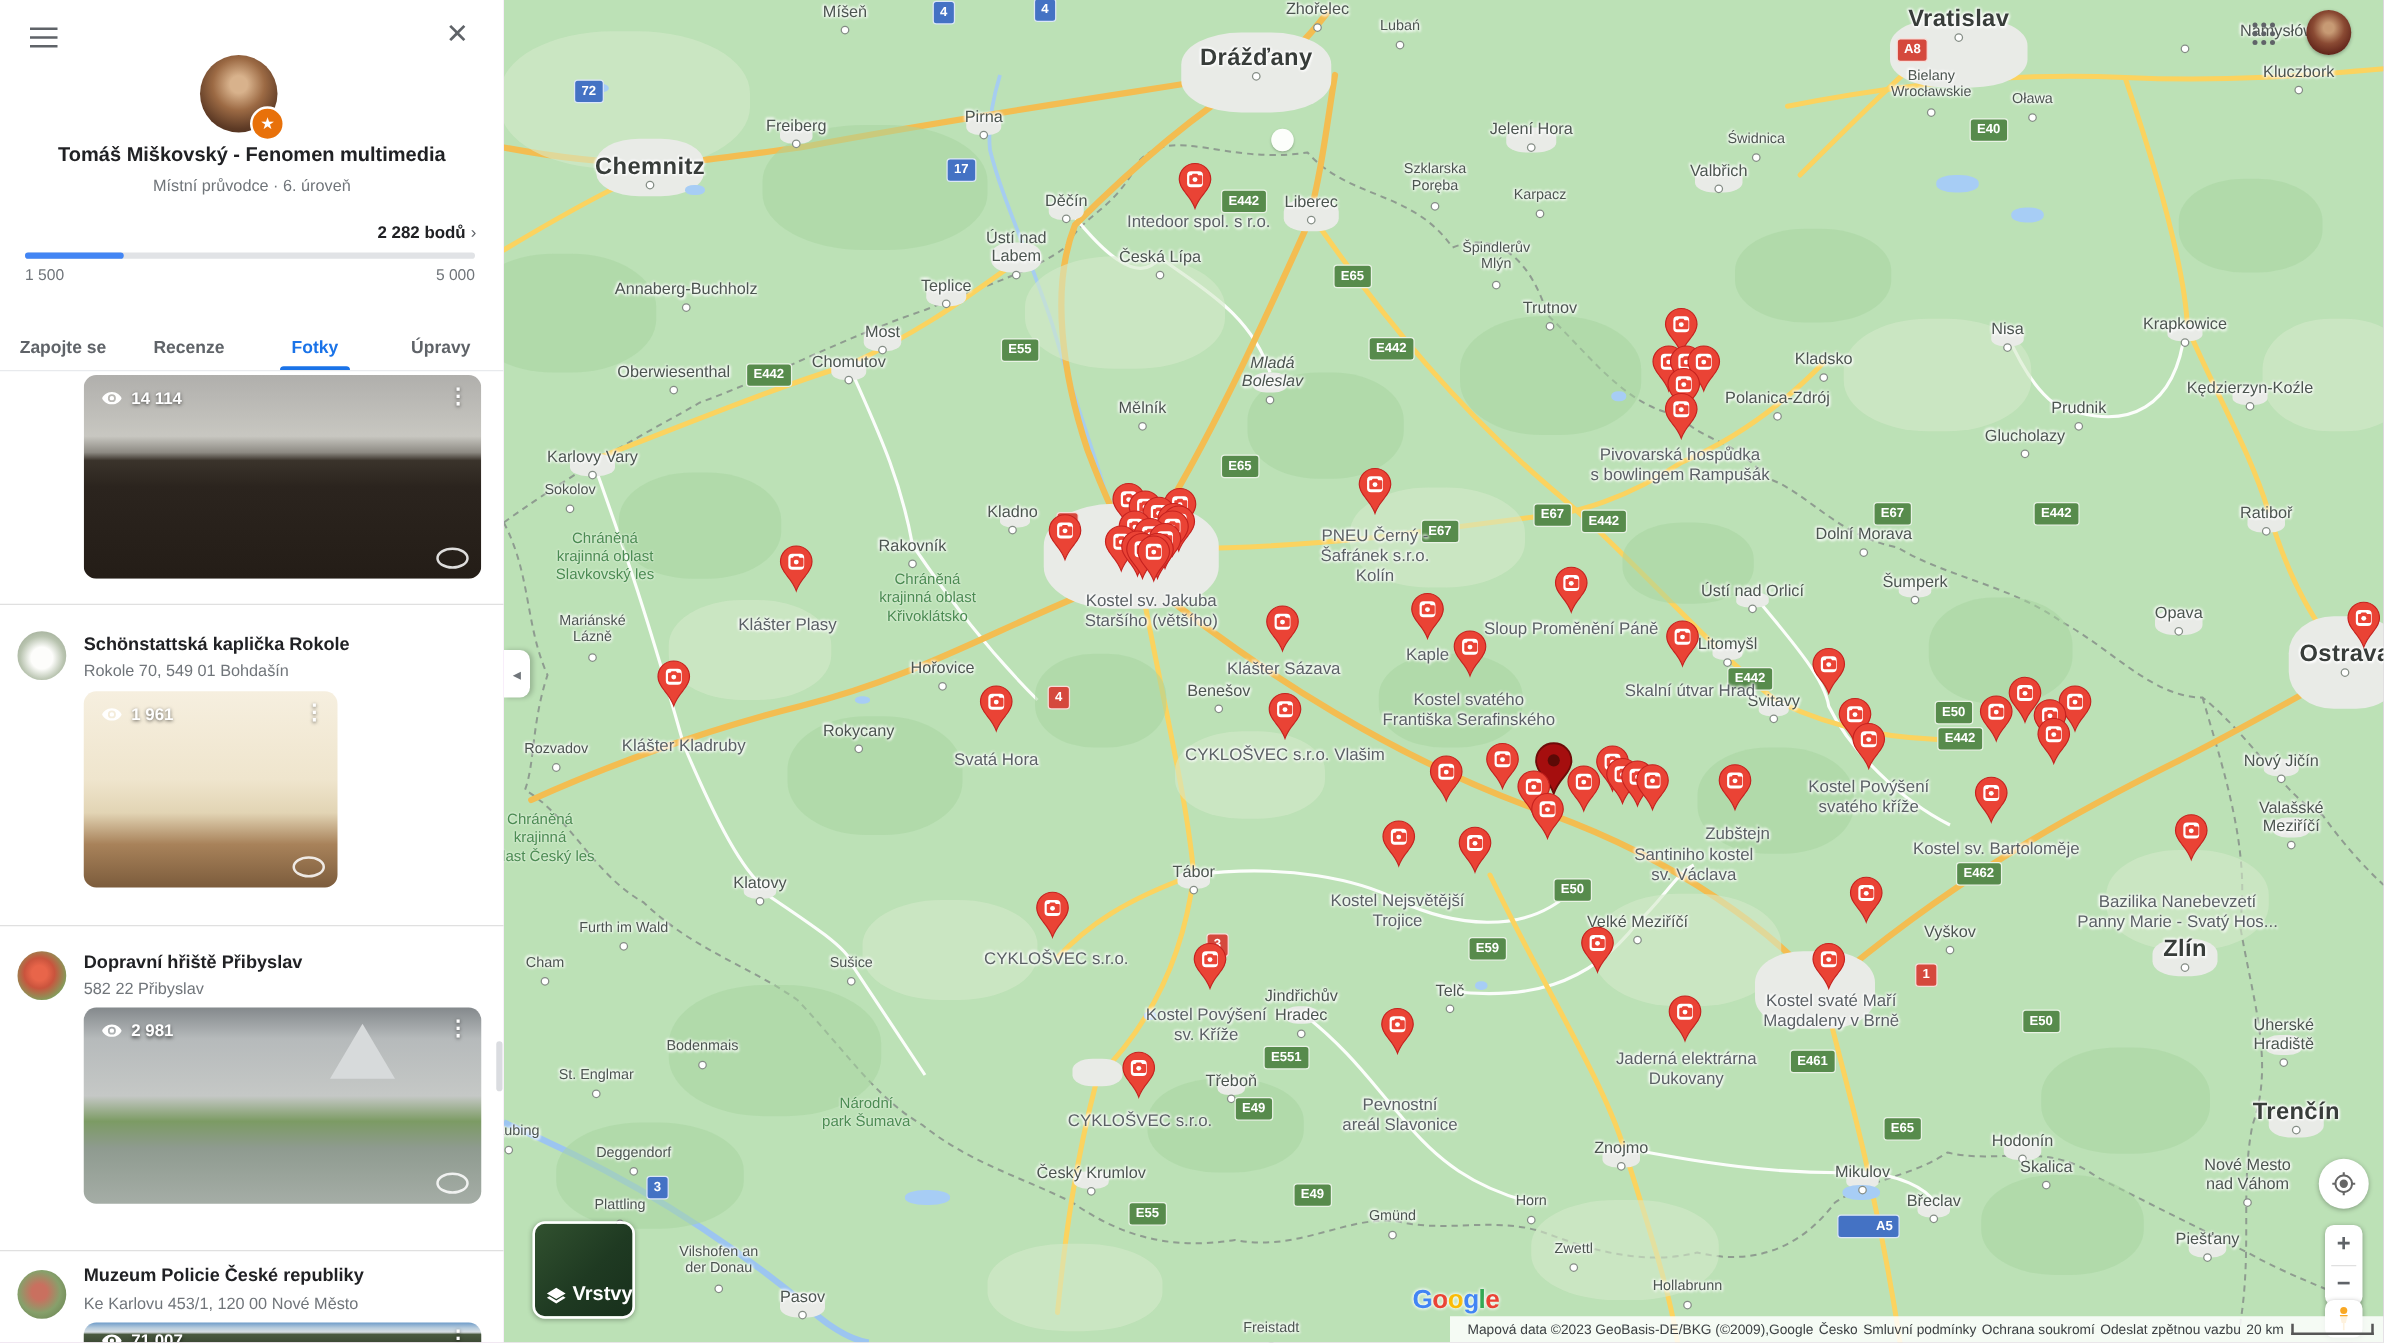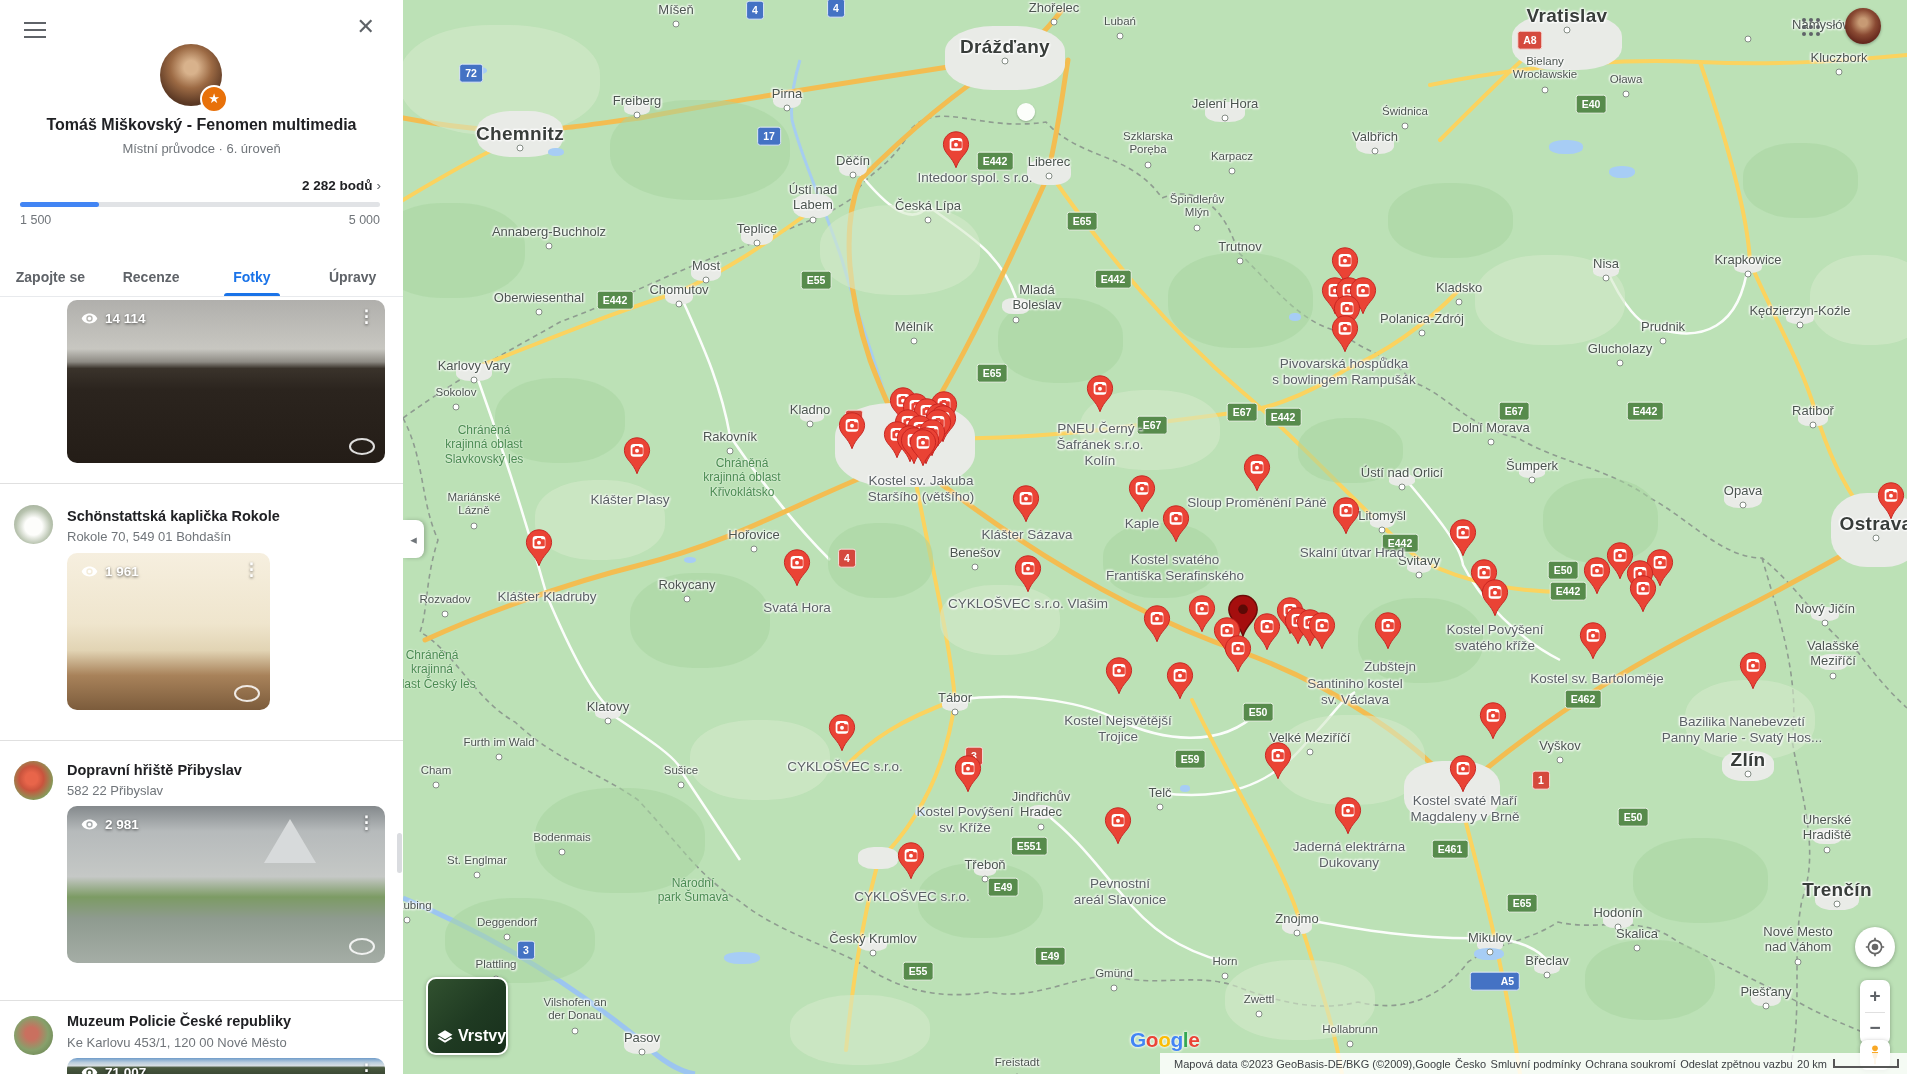--- a/index.html
+++ b/index.html
@@ -286,21 +286,21 @@
 Mlýn</div>
         <div class="towndot" style="left: 794px; top: 228px;"></div>
         <div class="city md" style="left: 837px; top: 247px;">Trutnov</div>
         <div class="towndot" style="left: 837px; top: 261px;"></div>
         <div class="city md" style="left: 646px; top: 162px;">Liberec</div>
         <div class="towndot" style="left: 646px; top: 176px;"></div>
         <div class="city md" style="left: 525px; top: 206px;">Česká Lípa</div>
         <div class="towndot" style="left: 525px; top: 220px;"></div>
         <div class="city md" style="left: 511px; top: 327px;">Mělník</div>
         <div class="towndot" style="left: 511px; top: 341px;"></div>
-        <div class="city md" style="left: 634px; top: 298px;">Mladá
+        <div class="city md" style="left: 615px; top: 298px; font-style: italic;">Mladá
 Boleslav</div>
         <div class="towndot" style="left: 613px; top: 320px;"></div>
         <div class="city md" style="left: 407px; top: 410px;">Kladno</div>
         <div class="towndot" style="left: 407px; top: 424px;"></div>
         <div class="city md" style="left: 327px; top: 437px;">Rakovník</div>
         <div class="towndot" style="left: 327px; top: 451px;"></div>
         <div class="city md" style="left: 71px; top: 366px;">Karlovy Vary</div>
         <div class="towndot" style="left: 71px; top: 380px;"></div>
         <div class="city sm" style="left: 53px; top: 393px;">Sokolov</div>
         <div class="towndot" style="left: 53px; top: 407px;"></div>
@@ -424,21 +424,21 @@
 krajinná oblast
 Slavkovský les</div>
         <div class="glabel" style="left: 339px; top: 478px;">Chráněná
 krajinná oblast
 Křivoklátsko</div>
         <div class="glabel" style="left: 29px; top: 670px;">Chráněná
 krajinná
 oblast Český les</div>
         <div class="glabel" style="left: 290px; top: 890px;">Národní
 park Šumava</div>
-        <div class="poi" style="left: 572px; top: 178px;">Intedoor spol. s r.o.</div>
+        <div class="poi" style="left: 556px; top: 178px;">Intedoor spol. s r.o.</div>
         <div class="poi" style="left: 941px; top: 372px;">Pivovarská hospůdka
 s bowlingem Rampušák</div>
         <div class="poi" style="left: 697px; top: 445px;">PNEU Černý -
 Šafránek s.r.o.
 Kolín</div>
         <div class="poi" style="left: 518px; top: 489px;">Kostel sv. Jakuba
 Staršího (většího)</div>
         <div class="poi" style="left: 227px; top: 500px;">Klášter Plasy</div>
         <div class="poi" style="left: 144px; top: 597px;">Klášter Kladruby</div>
         <div class="poi" style="left: 624px; top: 535px;">Klášter Sázava</div>

